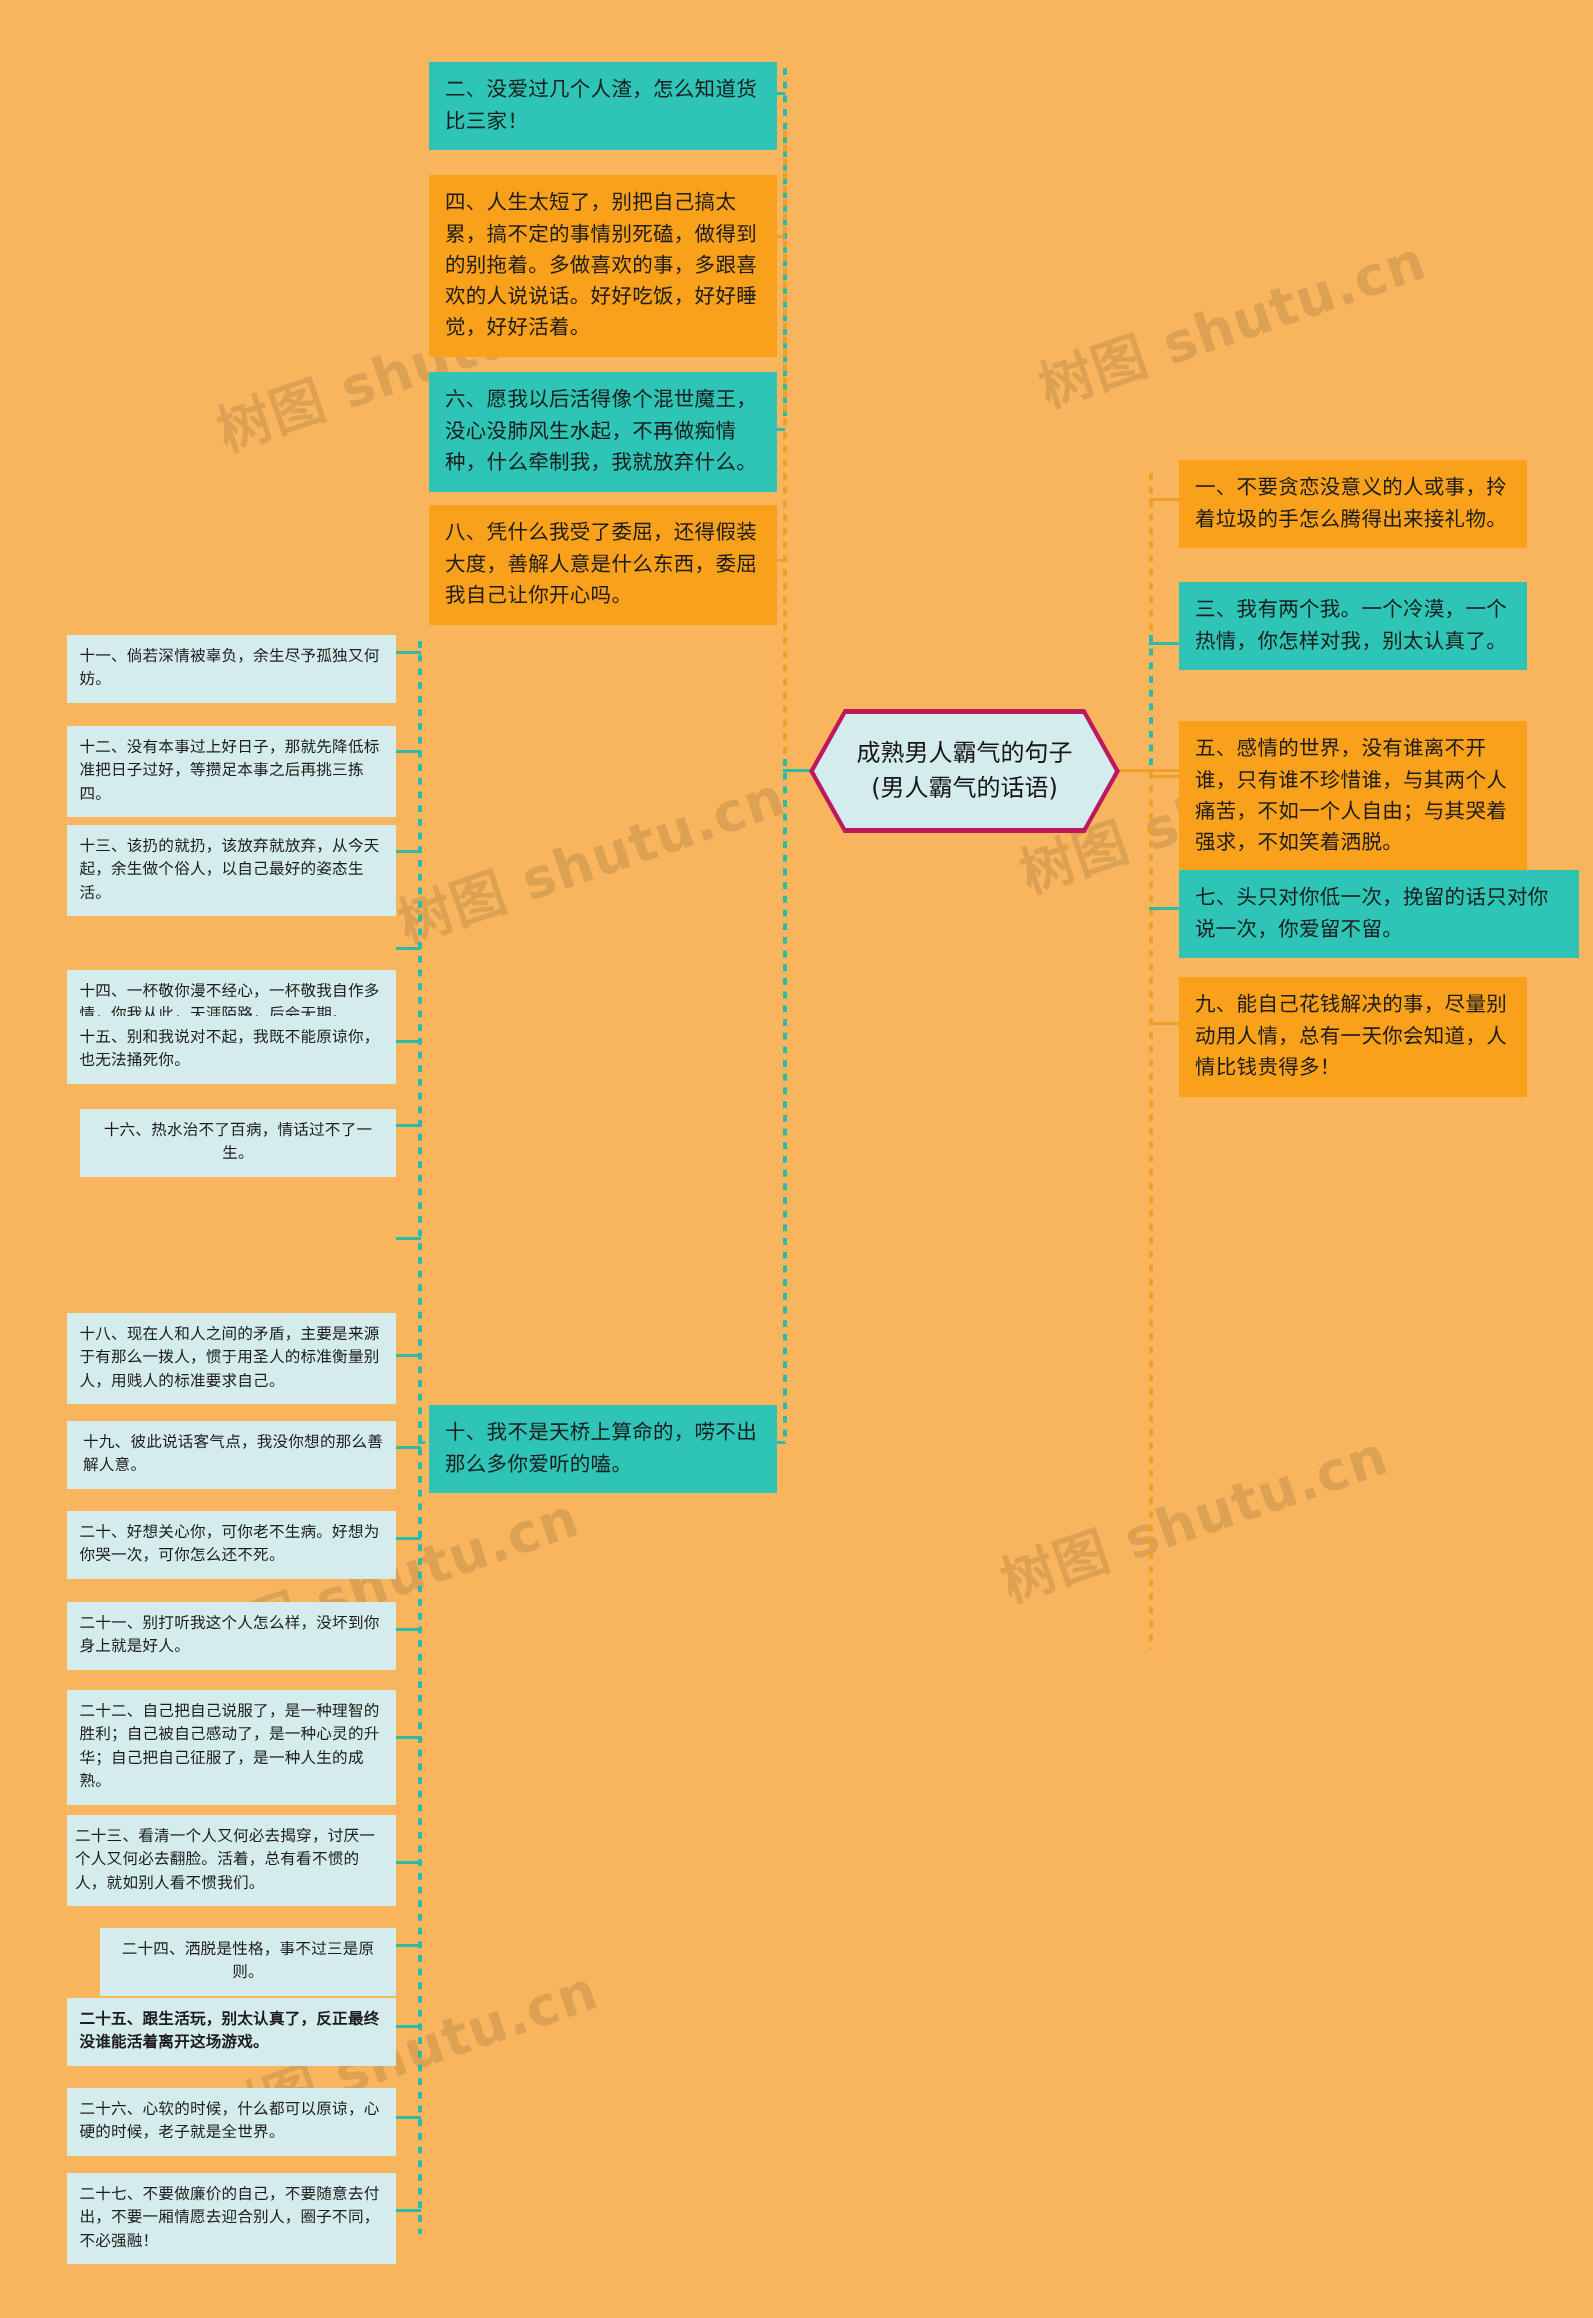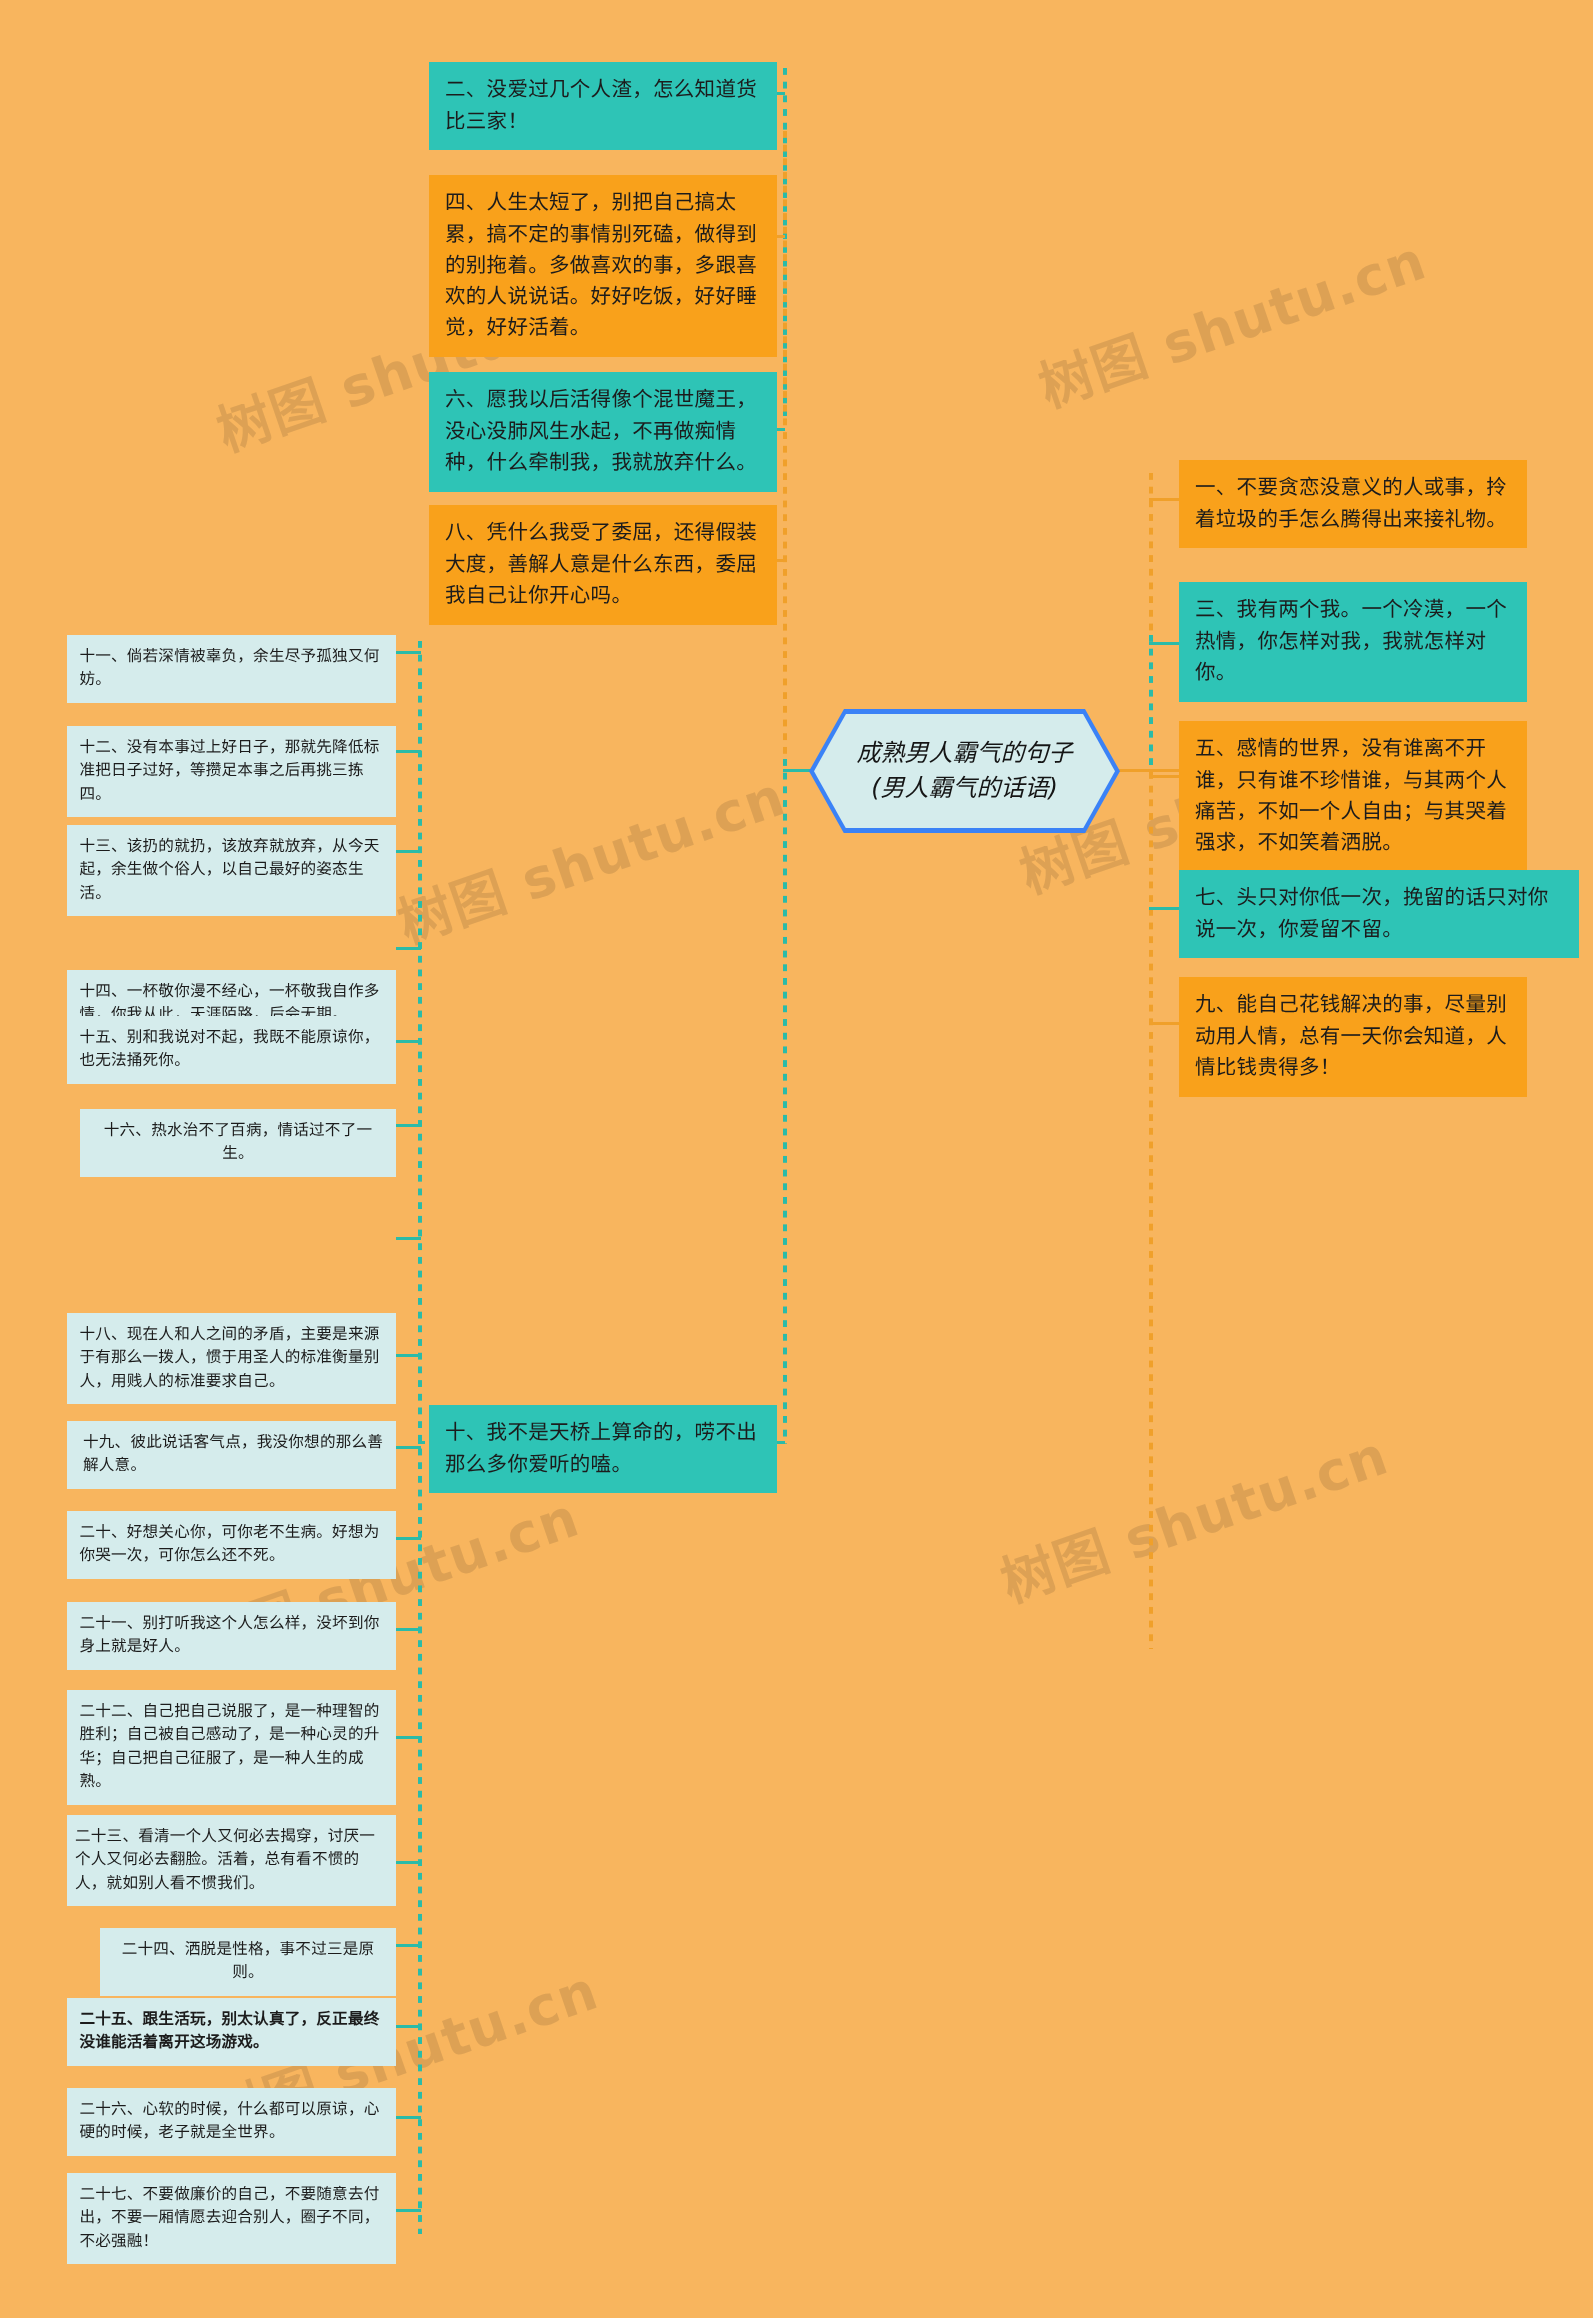--- a/index.html
+++ b/index.html
@@ -79,24 +79,23 @@
     font-size: 15.6px;
     line-height: 1.5;
     padding: 10px 12.4px 11.2px 12.4px;
     letter-spacing: 0.2px;
   }
   .center-wrap {
     position: absolute;
     filter: drop-shadow(0 0 0 rgba(0,0,0,0));
   }
   .center-outer {
-    background: #3b82f6;
+    background: #be185d;
     clip-path: polygon(0 50%, 35px 0, calc(100% - 35px) 0, 100% 50%, calc(100% - 35px) 100%, 35px 100%);
     padding: 5px;
-    font-style: italic;
   }
   .center-inner {
     background: #d5ecec;
     clip-path: polygon(0 50%, 32px 0, calc(100% - 32px) 0, 100% 50%, calc(100% - 32px) 100%, 32px 100%);
     padding: 22.4px 35px;
     font-size: 24px;
     line-height: 1.45;
     text-align: center;
     color: #151515;
   }
@@ -164,21 +163,21 @@
     </div>
   </div>
 
   <div class="node teal" style="left:429px; top:62px;  width:348px;">二、没爱过几个人渣，怎么知道货比三家！</div>
   <div class="node amber" style="left:429px; top:175px; width:348px;">四、人生太短了，别把自己搞太累，搞不定的事情别死磕，做得到的别拖着。多做喜欢的事，多跟喜欢的人说说话。好好吃饭，好好睡觉，好好活着。</div>
   <div class="node teal" style="left:429px; top:372px; width:348px;">六、愿我以后活得像个混世魔王，没心没肺风生水起，不再做痴情种，什么牵制我，我就放弃什么。</div>
   <div class="node amber" style="left:429px; top:505px; width:348px;">八、凭什么我受了委屈，还得假装大度，善解人意是什么东西，委屈我自己让你开心吗。</div>
   <div class="node teal" style="left:429px; top:1405px; width:348px;">十、我不是天桥上算命的，唠不出那么多你爱听的嗑。</div>
 
   <div class="node amber" style="left:1179px; top:460px;  width:348px;">一、不要贪恋没意义的人或事，拎着垃圾的手怎么腾得出来接礼物。</div>
-  <div class="node teal" style="left:1179px; top:582px;  width:348px;">三、我有两个我。一个冷漠，一个热情，你怎样对我，我就怎样对你。</div>
+  <div class="node teal" style="left:1179px; top:582px;  width:348px;">三、我有两个我。一个冷漠，一个热情，你怎样对我，别太认真了。</div>
   <div class="node amber" style="left:1179px; top:721px; width:348px;">五、感情的世界，没有谁离不开谁，只有谁不珍惜谁，与其两个人痛苦，不如一个人自由；与其哭着强求，不如笑着洒脱。</div>
   <div class="node teal" style="left:1179px; top:870px; width:400px;">七、头只对你低一次，挽留的话只对你说一次，你爱留不留。</div>
   <div class="node amber" style="left:1179px; top:977px; width:348px;">九、能自己花钱解决的事，尽量别动用人情，总有一天你会知道，人情比钱贵得多！</div>
 
   <div class="node ice small" style="left:67px; top:635px; width:329px;">十一、倘若深情被辜负，余生尽予孤独又何妨。</div>
   <div class="node ice small" style="left:67px; top:726px; width:329px;">十二、没有本事过上好日子，那就先降低标准把日子过好，等攒足本事之后再挑三拣四。</div>
   <div class="node ice small" style="left:67px; top:825px; width:329px;">十三、该扔的就扔，该放弃就放弃，从今天起，余生做个俗人，以自己最好的姿态生活。</div>
   <div class="node ice small" style="left:67px; top:970px; width:329px;">十四、一杯敬你漫不经心，一杯敬我自作多情，你我从此，天涯陌路，后会无期。</div>
   <div class="node ice small" style="left:67px; top:1016px; width:329px;">十五、别和我说对不起，我既不能原谅你，也无法捅死你。</div>
   <div class="node ice small" style="left:80px; top:1109px; width:316px; text-align:center;">十六、热水治不了百病，情话过不了一生。</div>

